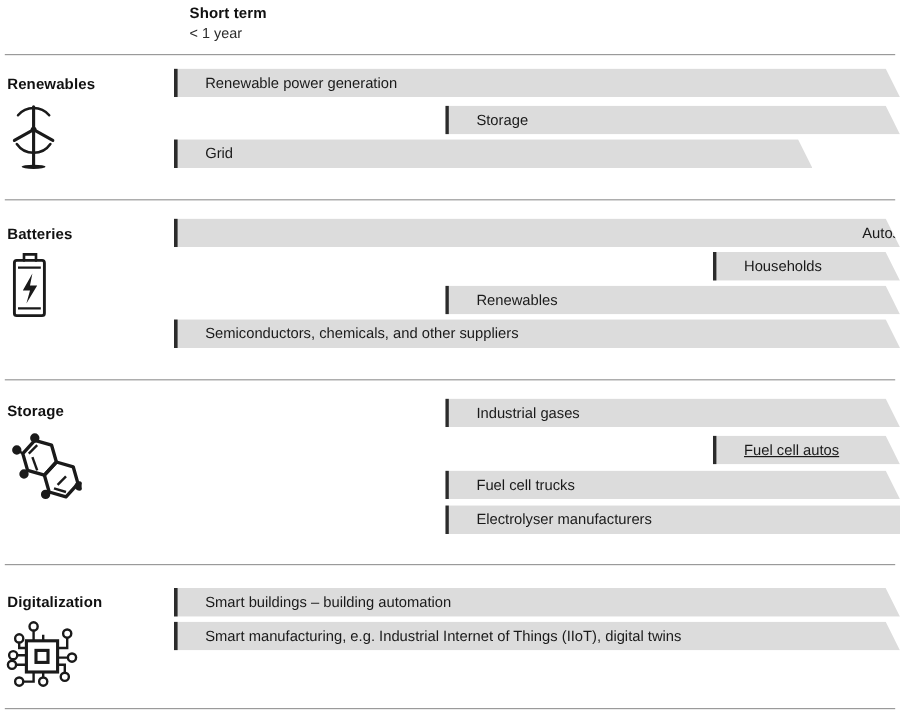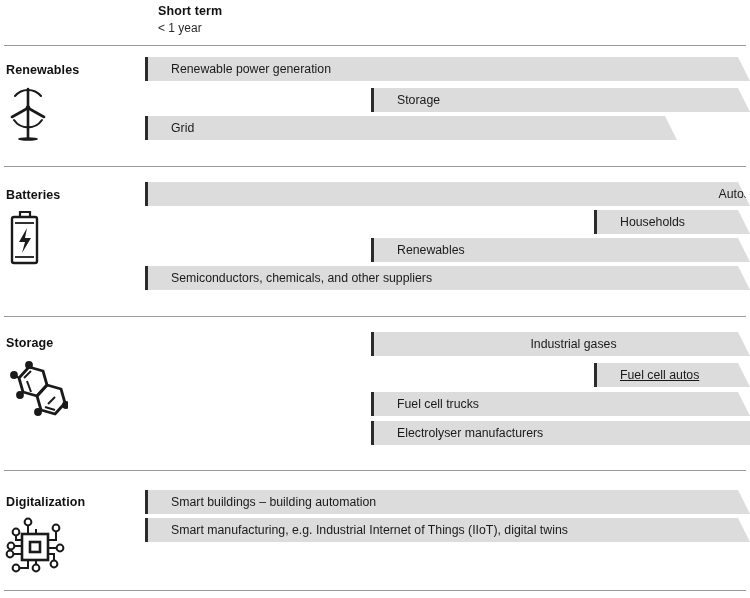--- a/index.html
+++ b/index.html
@@ -154,21 +154,21 @@
     <g fill="none" stroke="#1a1a1a" stroke-width="2">
       <line x1="25" y1="11" x2="25" y2="12"></line>
       <line x1="15" y1="22" x2="12" y2="20"></line>
       <line x1="19" y1="36" x2="17" y2="38"></line>
       <line x1="61" y1="47" x2="60" y2="48"></line>
       <line x1="37" y1="54" x2="36" y2="55"></line>
     </g>
   </svg>
 </div>
 
-<div class="bar" style="left:371px; top:332px; width:379px;justify-content:center;">
+<div class="bar" style="left:371px; top:332px; width:379px;">
   <span class="txt">Industrial gases</span>
 </div>
 <div class="bar" style="left:594px; top:363px; width:156px;text-decoration:underline;">
   <span class="txt">Fuel cell autos</span>
 </div>
 <div class="bar" style="left:371px; top:392px; width:379px;">
   <span class="txt">Fuel cell trucks</span>
 </div>
 <div class="bar" style="left:371px; top:421px; width:424px;">
   <span class="txt">Electrolyser manufacturers</span>

